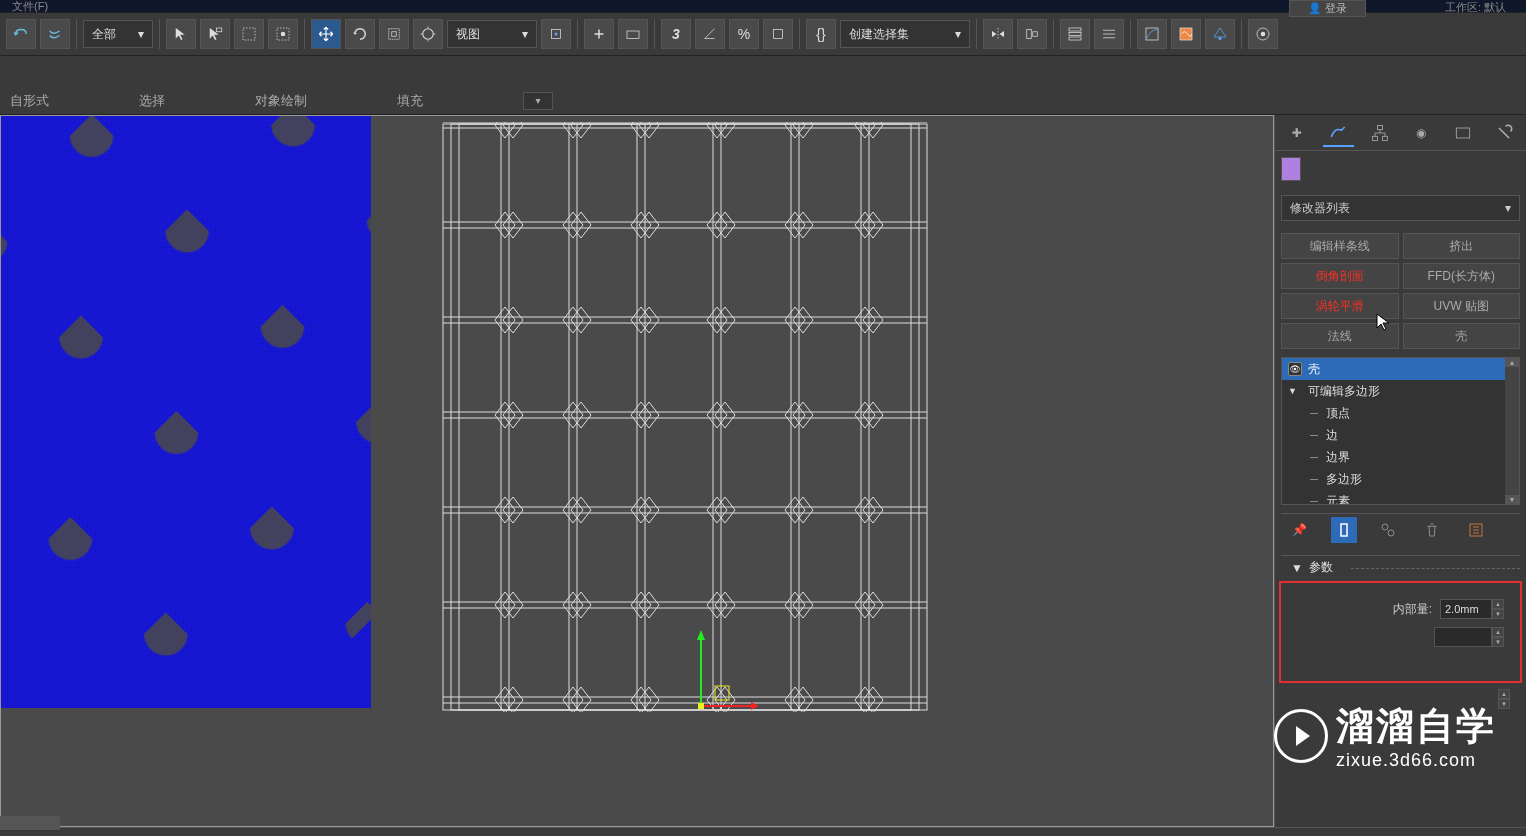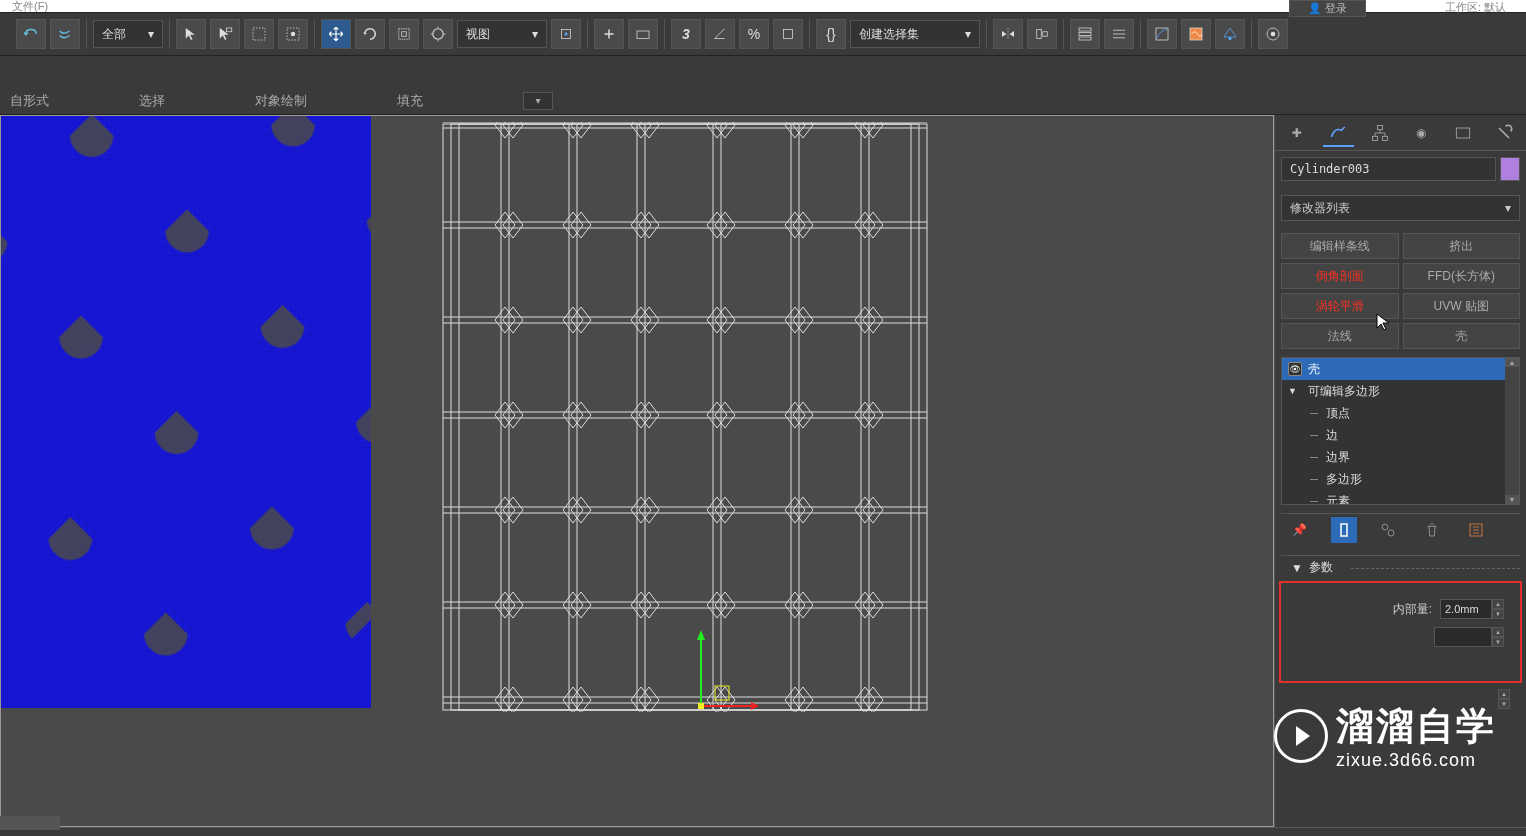--- a/index.html
+++ b/index.html
@@ -10,21 +10,21 @@
       font-family: "Microsoft YaHei", sans-serif;
       font-size: 12px;
       color: #ccc;
       overflow: hidden;
       position: relative;
     }
     
     
     .top-menu {
       height: 12px;
-      background: #ffffff;
+      background: #0f172a;
       display: flex;
       padding: 0 12px;
       align-items: center;
       gap: 40px;
       color: #888;
       font-size: 11px;
       overflow: hidden;
     }
     
     .top-login {
@@ -47,21 +47,21 @@
     }
     
     
     .main-toolbar {
       height: 44px;
       background: #3a3a3a;
       border-top: 1px solid #222;
       border-bottom: 1px solid #222;
       display: flex;
       align-items: center;
-      padding: 0 16px;
+      padding: 0 6px;
       gap: 4px;
     }
     
     .tool-icon {
       width: 30px;
       height: 30px;
       background: #4a4a4a;
       border: 1px solid #555;
       display: flex;
       align-items: center;
@@ -799,21 +799,20 @@
           </svg>
       </div>
       <div class="panel-tab">
         <svg width="20" height="20" viewBox="0 0 24 24">
             <path d="M6 6 L18 18 M14 4 A4 4 0 0 1 20 10" stroke="#aaa" fill="none" stroke-width="2"></path>
           </svg>
       </div>
     </div>
 
     <div class="obj-name-row">
-      <div class="obj-name">Cylinder003</div>
       <div class="color-swatch"></div>
     </div>
 
     <div class="mod-list-dd">修改器列表</div>
 
     <div class="mod-buttons">
       <div class="mod-btn">编辑样条线</div>
       <div class="mod-btn">挤出</div>
       <div class="mod-btn highlighted">
           <span class="red-text">倒角剖面</span>

